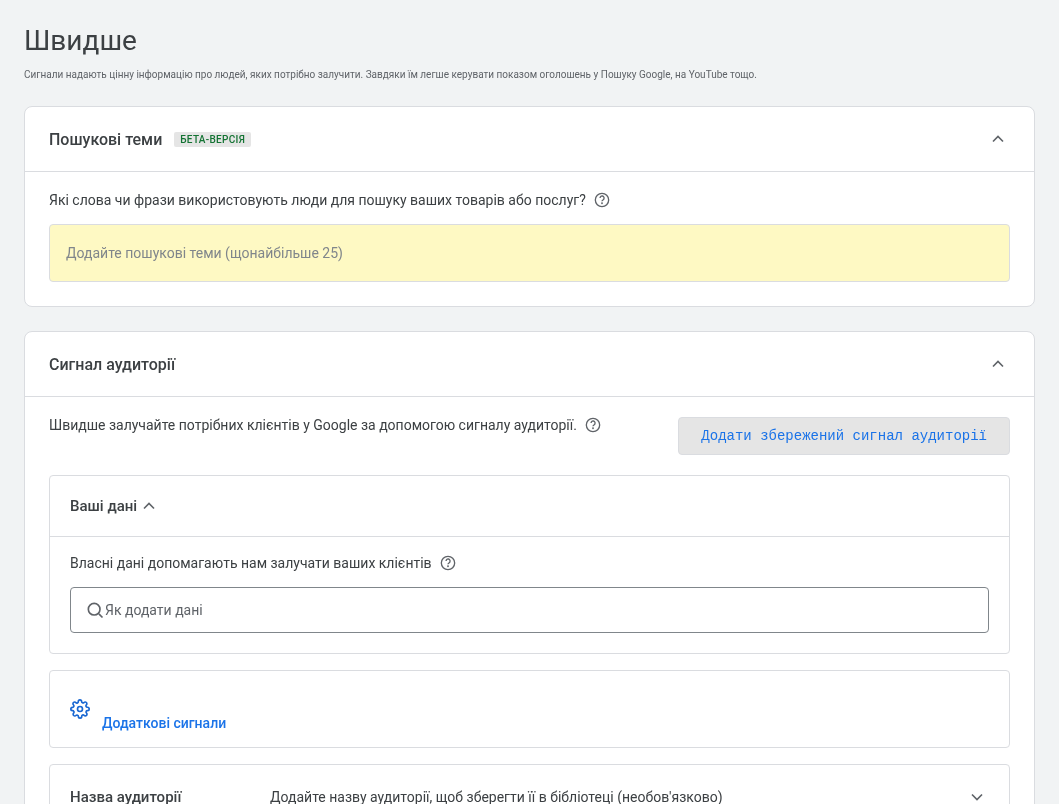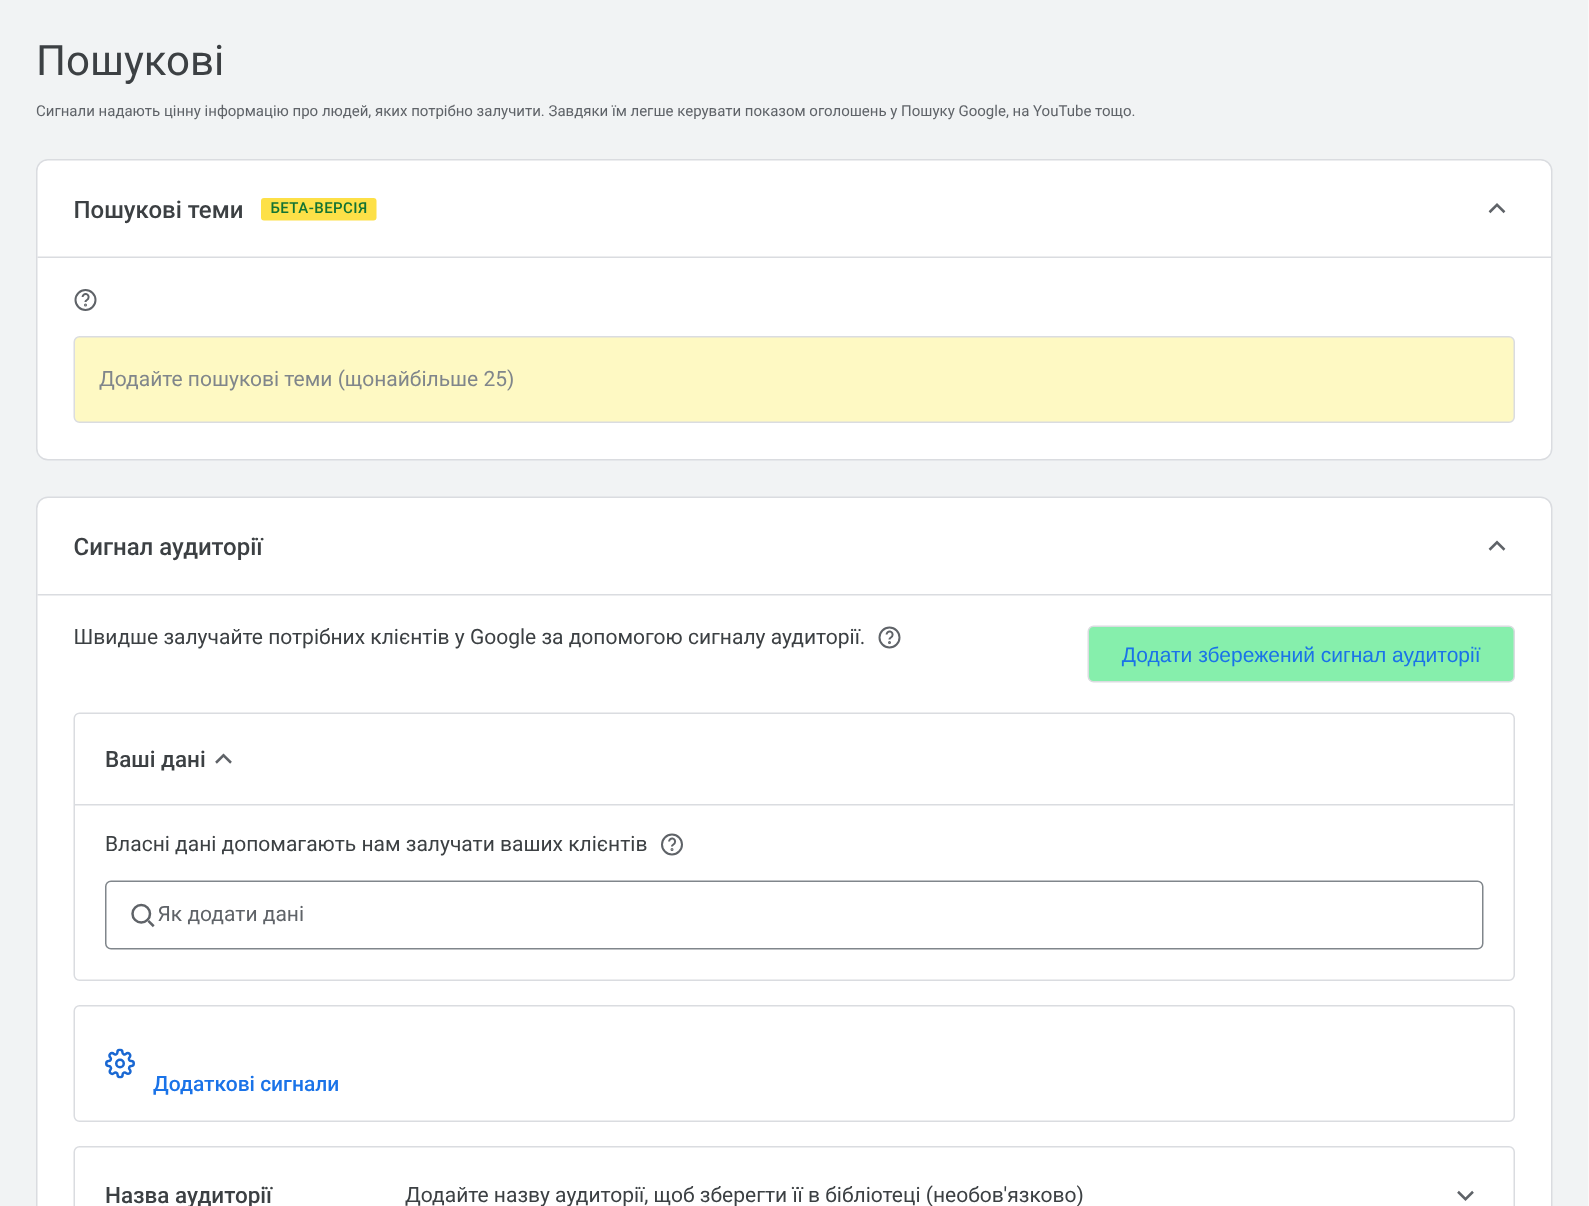--- a/index.html
+++ b/index.html
@@ -43,21 +43,21 @@
       display: flex;
       align-items: center;
       gap: 12px;
     }
     .card-title {
       font-size: 16px;
       font-weight: 500;
       color: #3c4043;
     }
     .beta-badge {
-      background: #fde047;
+      background: #e5e5e5;
       color: #137333;
       font-size: 10px;
       font-weight: 500;
       padding: 2px 6px;
       border-radius: 2px;
       letter-spacing: 0.3px;
       text-align: right;
     }
     .chevron {
       width: 24px;
@@ -97,28 +97,28 @@
       background: #fef9c3;
     }
     .audience-row {
       display: flex;
       align-items: flex-start;
       justify-content: space-between;
       margin-bottom: 20px;
     }
     .btn-outline {
       border: 1px solid #dadce0;
-      background: #86efac;
+      background: #e5e5e5;
       color: #1a73e8;
       font-size: 14px;
       font-weight: 500;
       padding: 10px 22px;
       border-radius: 4px;
       cursor: pointer;
-      font-family: Liberation Sans, sans-serif;
+      font-family: Liberation Mono, monospace;
     }
     .subcard {
       border: 1px solid #dadce0;
       border-radius: 4px;
       margin-bottom: 16px;
     }
     .subcard-header {
       display: flex;
       align-items: center;
       justify-content: flex-start;
@@ -197,37 +197,38 @@
     }
     .name-placeholder {
       color: #3c4043;
       font-size: 14px;
       flex: 1;
     }
   </style>
 </head>
 <body>
 
-<h1 class="page-title">Пошукові</h1>
+<h1 class="page-title">Швидше</h1>
 <p class="page-subtitle">Сигнали надають цінну інформацію про людей, яких потрібно залучити. Завдяки їм легше керувати показом оголошень у Пошуку Google, на YouTube тощо.</p>
 
 <div class="card">
   <div class="card-header">
     <div class="card-header-left">
       <span class="card-title">Пошукові теми</span>
       <span class="beta-badge">БЕТА-ВЕРСІЯ</span>
     </div>
     <span class="chevron">
       <svg width="20" height="20" viewBox="0 0 24 24" fill="none" stroke="currentColor" stroke-width="2">
           <polyline points="18 15 12 9 6 15"></polyline>
         </svg>
     </span>
   </div>
   <div class="card-body">
     <div class="section-label">
+      <span>Які слова чи фрази використовують люди для пошуку ваших товарів або послуг?</span>
       <span class="help-icon">
         <svg width="16" height="16" viewBox="0 0 24 24" fill="none" stroke="currentColor" stroke-width="2">
             <circle cx="12" cy="12" r="10"></circle>
             <path d="M9.1 9a3 3 0 1 1 5.8 1c0 2-3 2-3 4"></path>
             <circle cx="12" cy="17" r="0.5" fill="currentColor"></circle>
           </svg>
       </span>
     </div>
     <div class="input-box">Додайте пошукові теми (щонайбільше 25)</div>
   </div>

